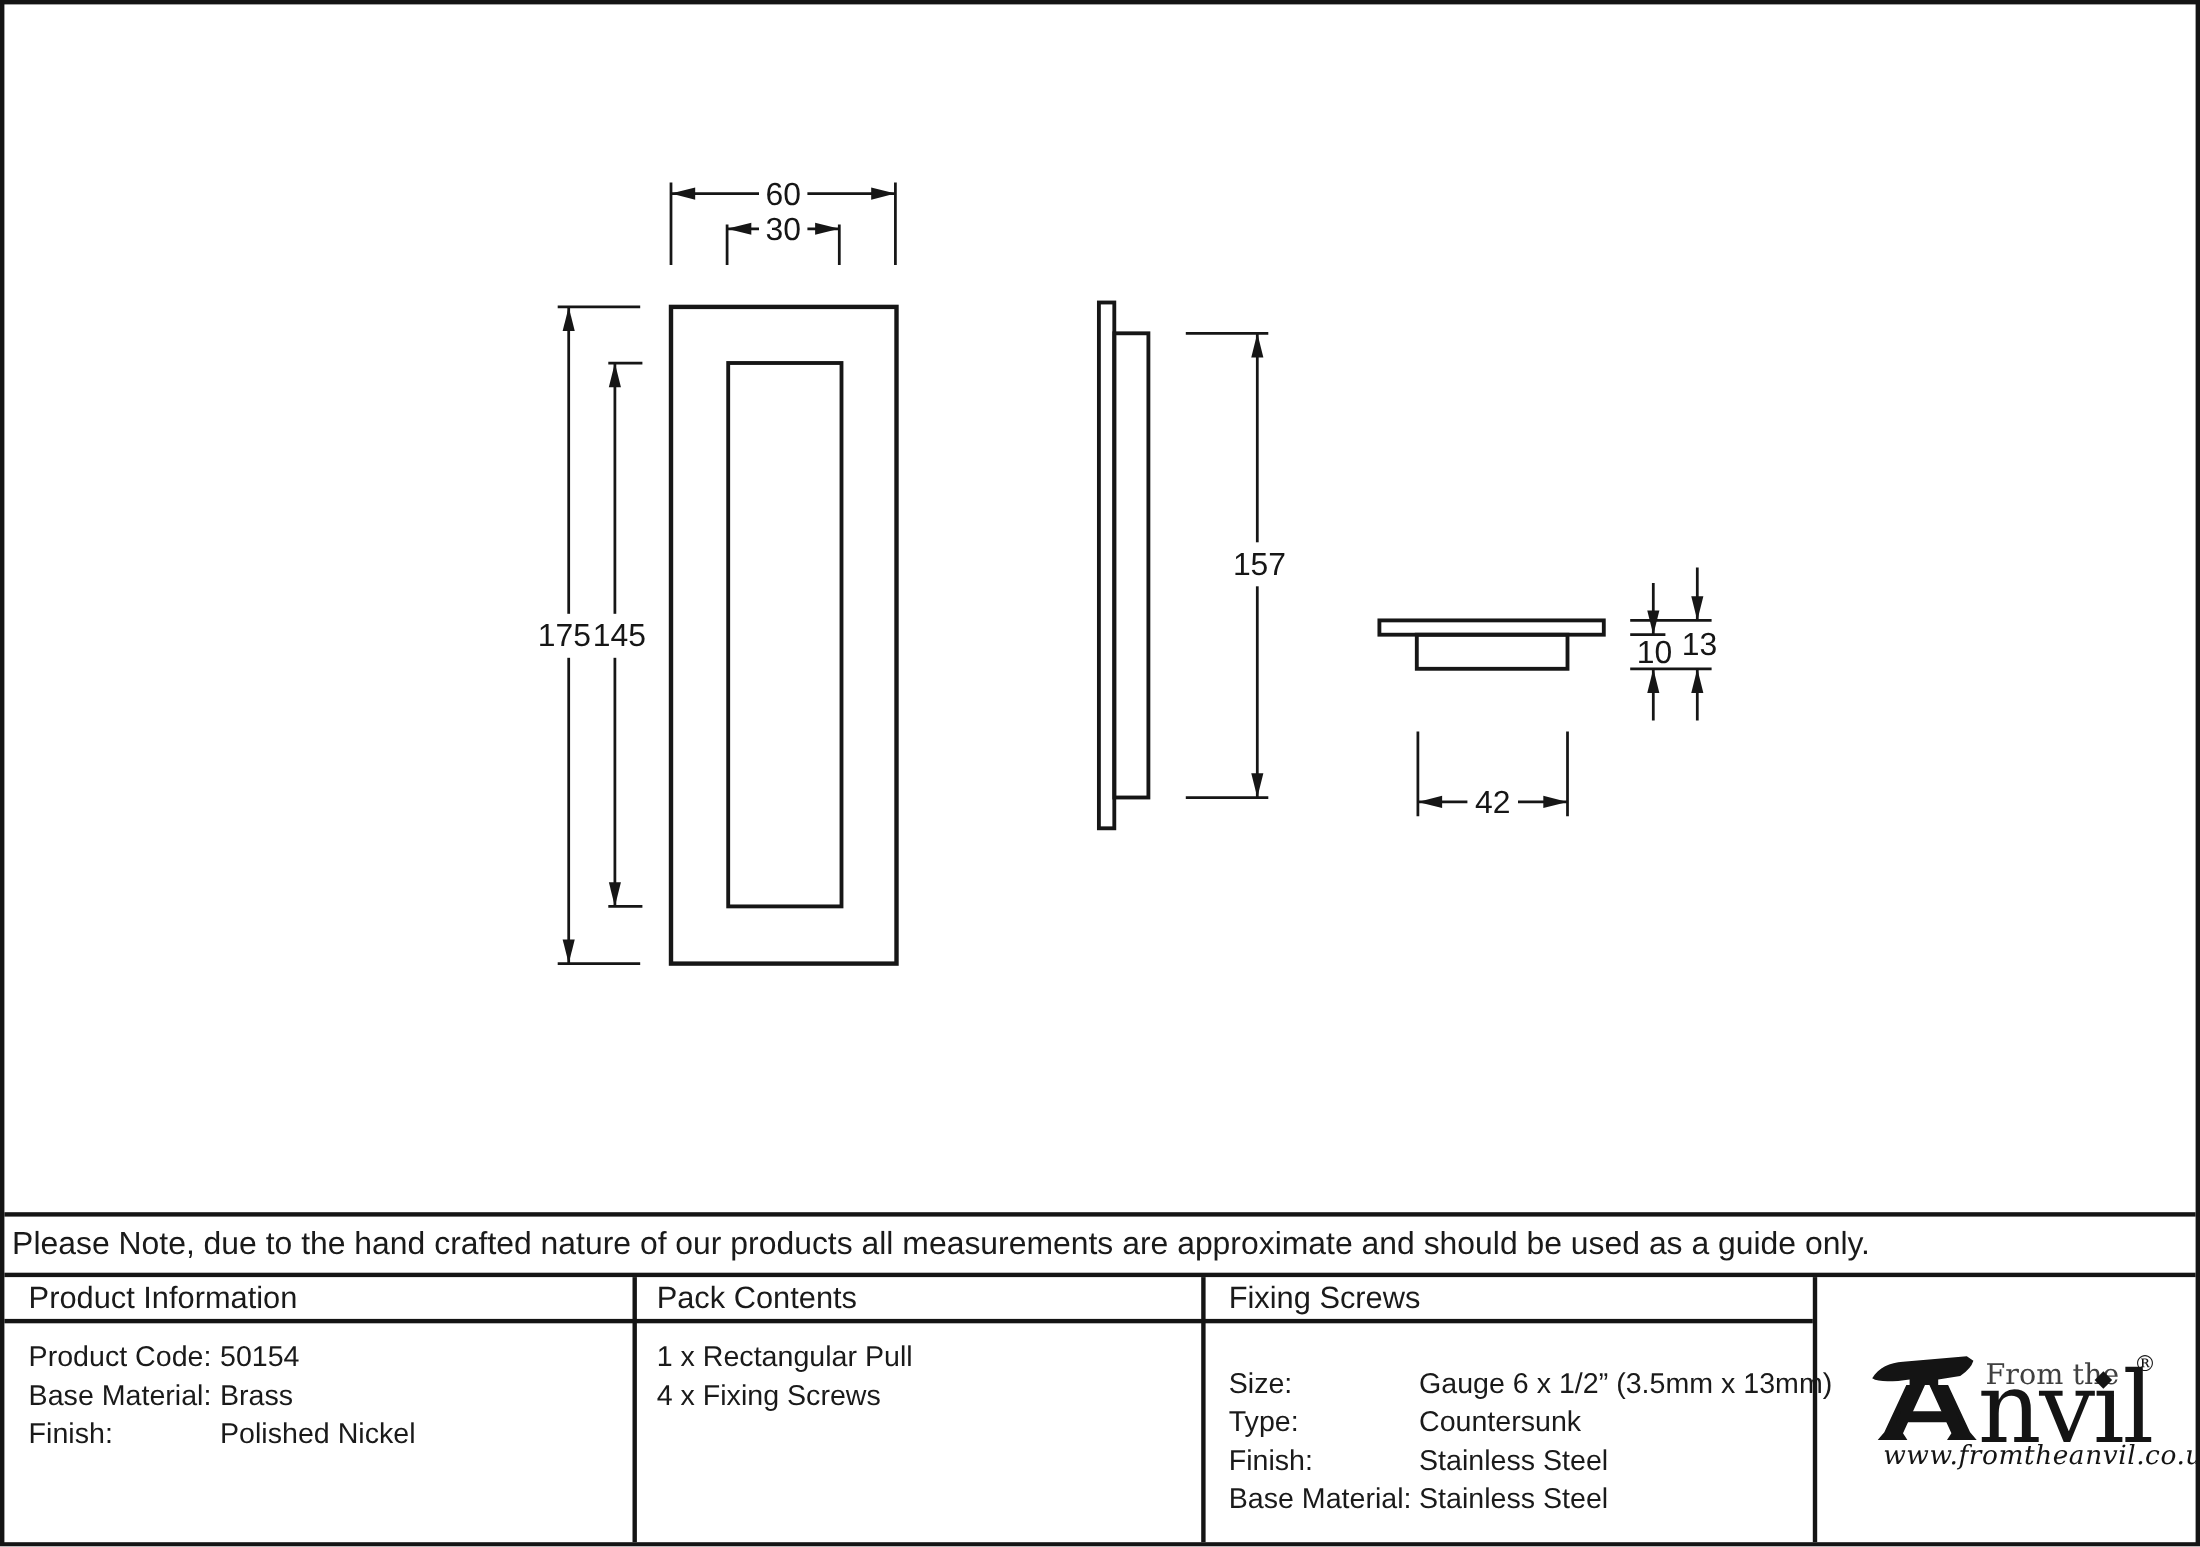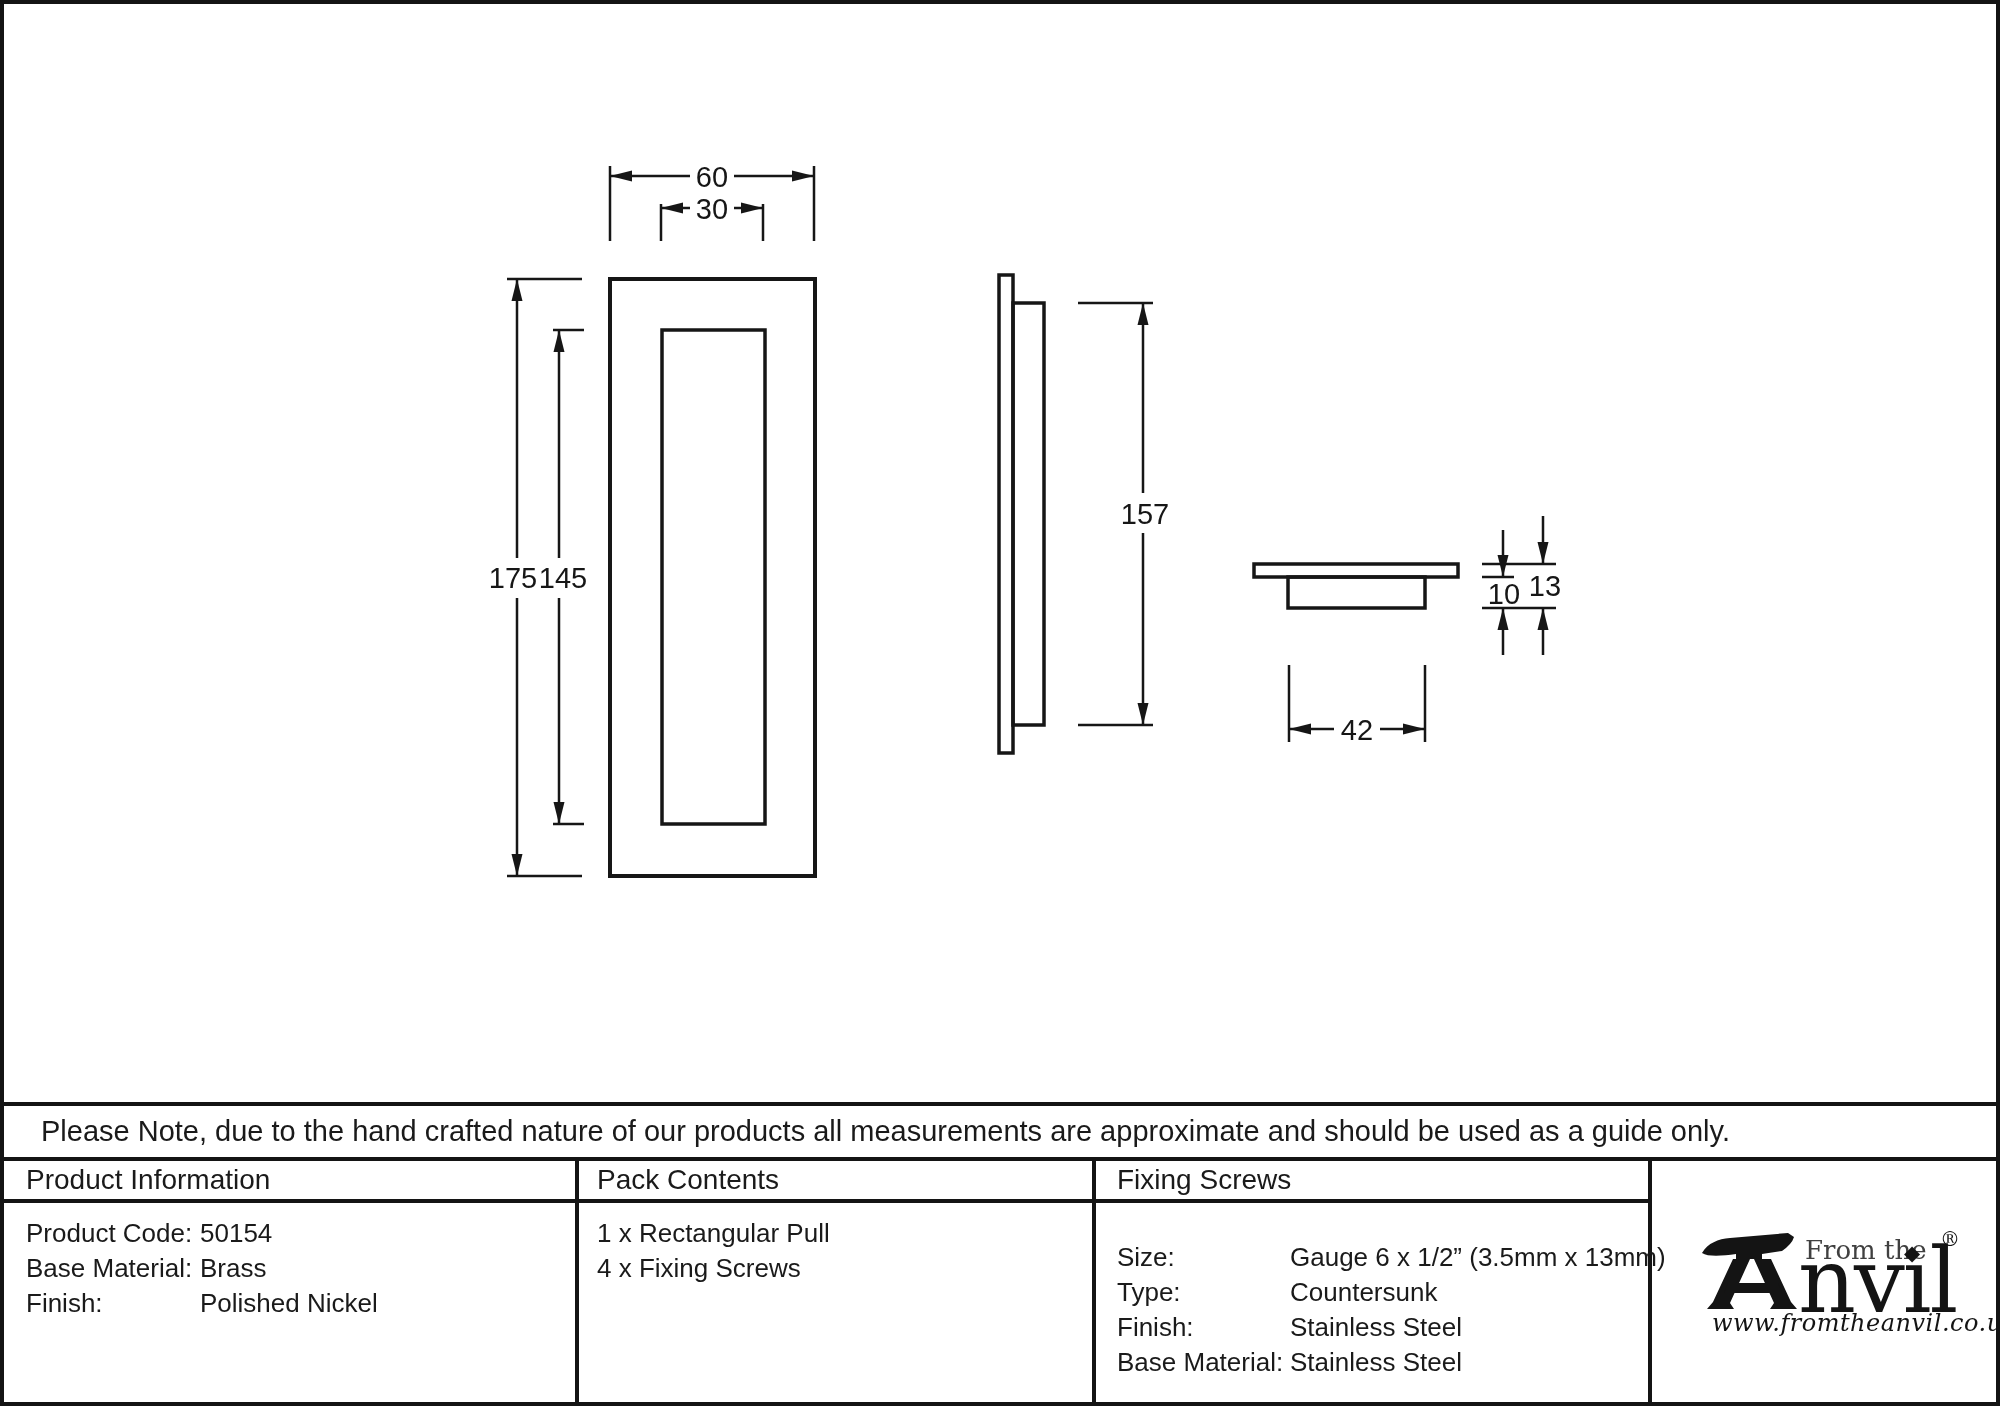--- a/index.html
+++ b/index.html
@@ -7,21 +7,21 @@
     width:2000px; height:1406px; position:relative; background:#ffffff;
     font-family:"Liberation Sans", sans-serif; color:#1a1a1a;
     overflow:hidden;
   }
   .sheet-border { position:absolute; inset:0; border:4px solid #141414; pointer-events:none; z-index:50; }
   svg.drawing { position:absolute; left:0; top:0; }
   svg.drawing text { font-family:"Liberation Sans", sans-serif; font-size:29px; fill:#161616; }
   .note-row {
     position:absolute; left:4px; right:4px; top:1102px; height:59px; box-sizing:border-box;
     border-top:4px solid #141414; border-bottom:4px solid #141414;
-    display:flex; align-items:center; padding-left:37px; font-size:29px;
+    display:flex; align-items:center; padding-left:7px; font-size:29px;
   }
   .vdiv { position:absolute; width:4px; top:1161px; height:241px; background:#141414; }
   .header-underline { position:absolute; left:4px; top:1199px; width:1644px; height:4px; background:#141414; }
   .th { position:absolute; top:1161px; height:38px; display:flex; align-items:center; font-size:28px; }
   .cell { position:absolute; top:1216px; font-size:26px; line-height:35px; white-space:nowrap; }
   .lbl { display:inline-block; width:174px; }
   .lbl3 { display:inline-block; width:173px; }
   .logo { position:absolute; left:1652px; top:1161px; width:344px; height:241px; }
   .logo .fromthe { position:absolute; left:153px; top:74px; font-family:"DejaVu Serif", serif; font-size:26px; color:#404040; }
   .logo .anvil-name { position:absolute; left:146px; top:72px; font-family:"DejaVu Serif", serif;

